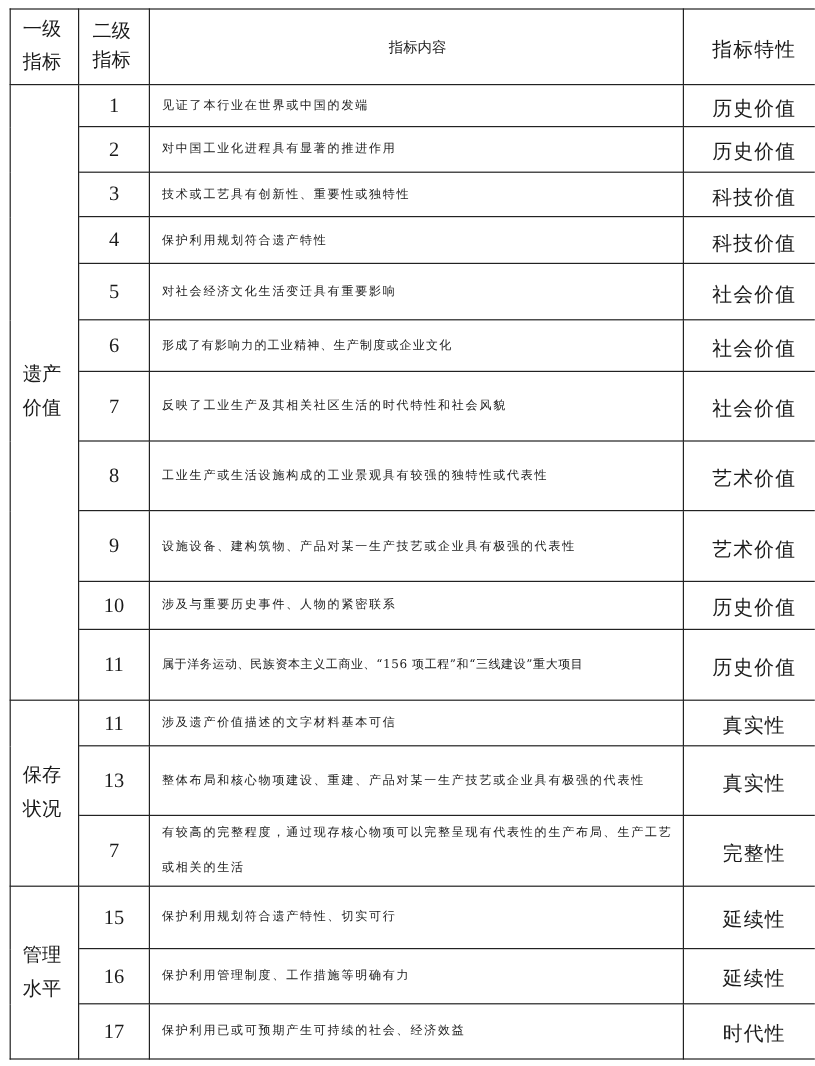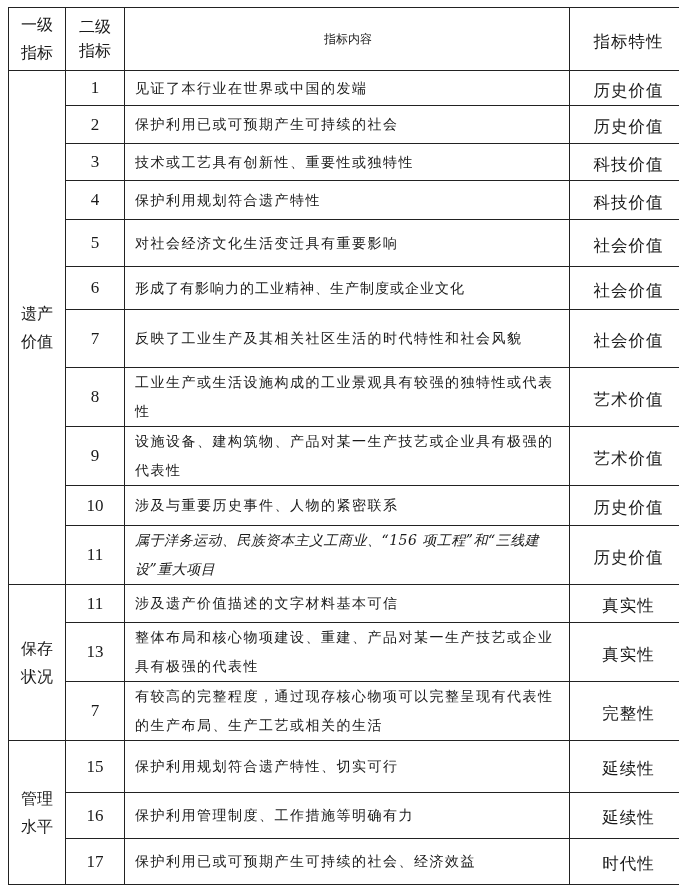--- a/index.html
+++ b/index.html
@@ -2,26 +2,26 @@
 <html><head>
 <meta charset="utf-8">
 <style>
   html, body { margin:0; padding:0; background:#ffffff; }
   body { width:679px; height:888px; position:relative; overflow:hidden;
          font-family:"DejaVu Serif","Liberation Serif",serif; color:#1a1a1a; }
   table { position:absolute; left:8px; top:7px; border-collapse:collapse;
           table-layout:fixed; width:661px; }
   td, th { border:1.3px solid #222; font-weight:normal; padding:0; }
   th { font-size:12px; line-height:24px; text-align:center; }
-  td { font-size:14px; }
+  td { font-size:10px; }
   .c1 { width:56px; text-align:center; vertical-align:middle; line-height:28px; font-size:16px; }
   .c2 { width:58px; text-align:center; vertical-align:middle; font-family:"Liberation Serif",serif; font-size:17px; }
   .c3 { width:426px; text-align:left; vertical-align:middle; padding:0 8px 0 10px; line-height:29px; letter-spacing:1.5px; }
   .c4 { width:117px; text-align:center; vertical-align:middle; font-size:16.5px; letter-spacing:1px; padding-top:5px; }
-  .lvl { display:inline-block; width:36px; text-align:center; word-break:break-all; }
+  .lvl { display:inline-block; width:36px; text-align:left; word-break:break-all;font-family:Liberation Mono, monospace; }
 </style>
 </head>
 <body>
 
 <table>
   <thead>
     <tr style="height:63px">
       <th class="c1"><span class="lvl">一级指标</span></th>
       <th class="c2" style="font-family:'DejaVu Serif',serif;font-size:16px;"><span class="lvl">二级指标</span></th>
       <th class="c3" style="text-align:center;letter-spacing:0;">指标内容</th>
@@ -30,21 +30,21 @@
   </thead>
   <tbody>
     <tr style="height:35px">
       <td class="c1" rowspan="11"><span class="lvl">遗产价值</span></td>
       <td class="c2">1</td>
       <td class="c3">见证了本行业在世界或中国的发端</td>
       <td class="c4">历史价值</td>
     </tr>
     <tr style="height:38px">
       <td class="c2">2</td>
-      <td class="c3">保护利用已或可预期产生可持续的社会</td>
+      <td class="c3">对中国工业化进程具有显著的推进作用</td>
       <td class="c4">历史价值</td>
     </tr>
     <tr style="height:37px">
       <td class="c2">3</td>
       <td class="c3">技术或工艺具有创新性、重要性或独特性</td>
       <td class="c4">科技价值</td>
     </tr>
     <tr style="height:39px">
       <td class="c2">4</td>
       <td class="c3">保护利用规划符合遗产特性</td>
@@ -75,21 +75,21 @@
       <td class="c3">设施设备、建构筑物、产品对某一生产技艺或企业具有极强的代表性</td>
       <td class="c4">艺术价值</td>
     </tr>
     <tr style="height:40px">
       <td class="c2">10</td>
       <td class="c3">涉及与重要历史事件、人物的紧密联系</td>
       <td class="c4">历史价值</td>
     </tr>
     <tr style="height:59px">
       <td class="c2">11</td>
-      <td class="c3" style="letter-spacing:0.5px;font-style:italic;">属于洋务运动、民族资本主义工商业、“156 项工程”和“三线建设”重大项目</td>
+      <td class="c3" style="letter-spacing:0.5px;">属于洋务运动、民族资本主义工商业、“156 项工程”和“三线建设”重大项目</td>
       <td class="c4">历史价值</td>
     </tr>
 
     <tr style="height:38px">
       <td class="c1" rowspan="3"><span class="lvl">保存状况</span></td>
       <td class="c2">11</td>
       <td class="c3">涉及遗产价值描述的文字材料基本可信</td>
       <td class="c4">真实性</td>
     </tr>
     <tr style="height:58px">

